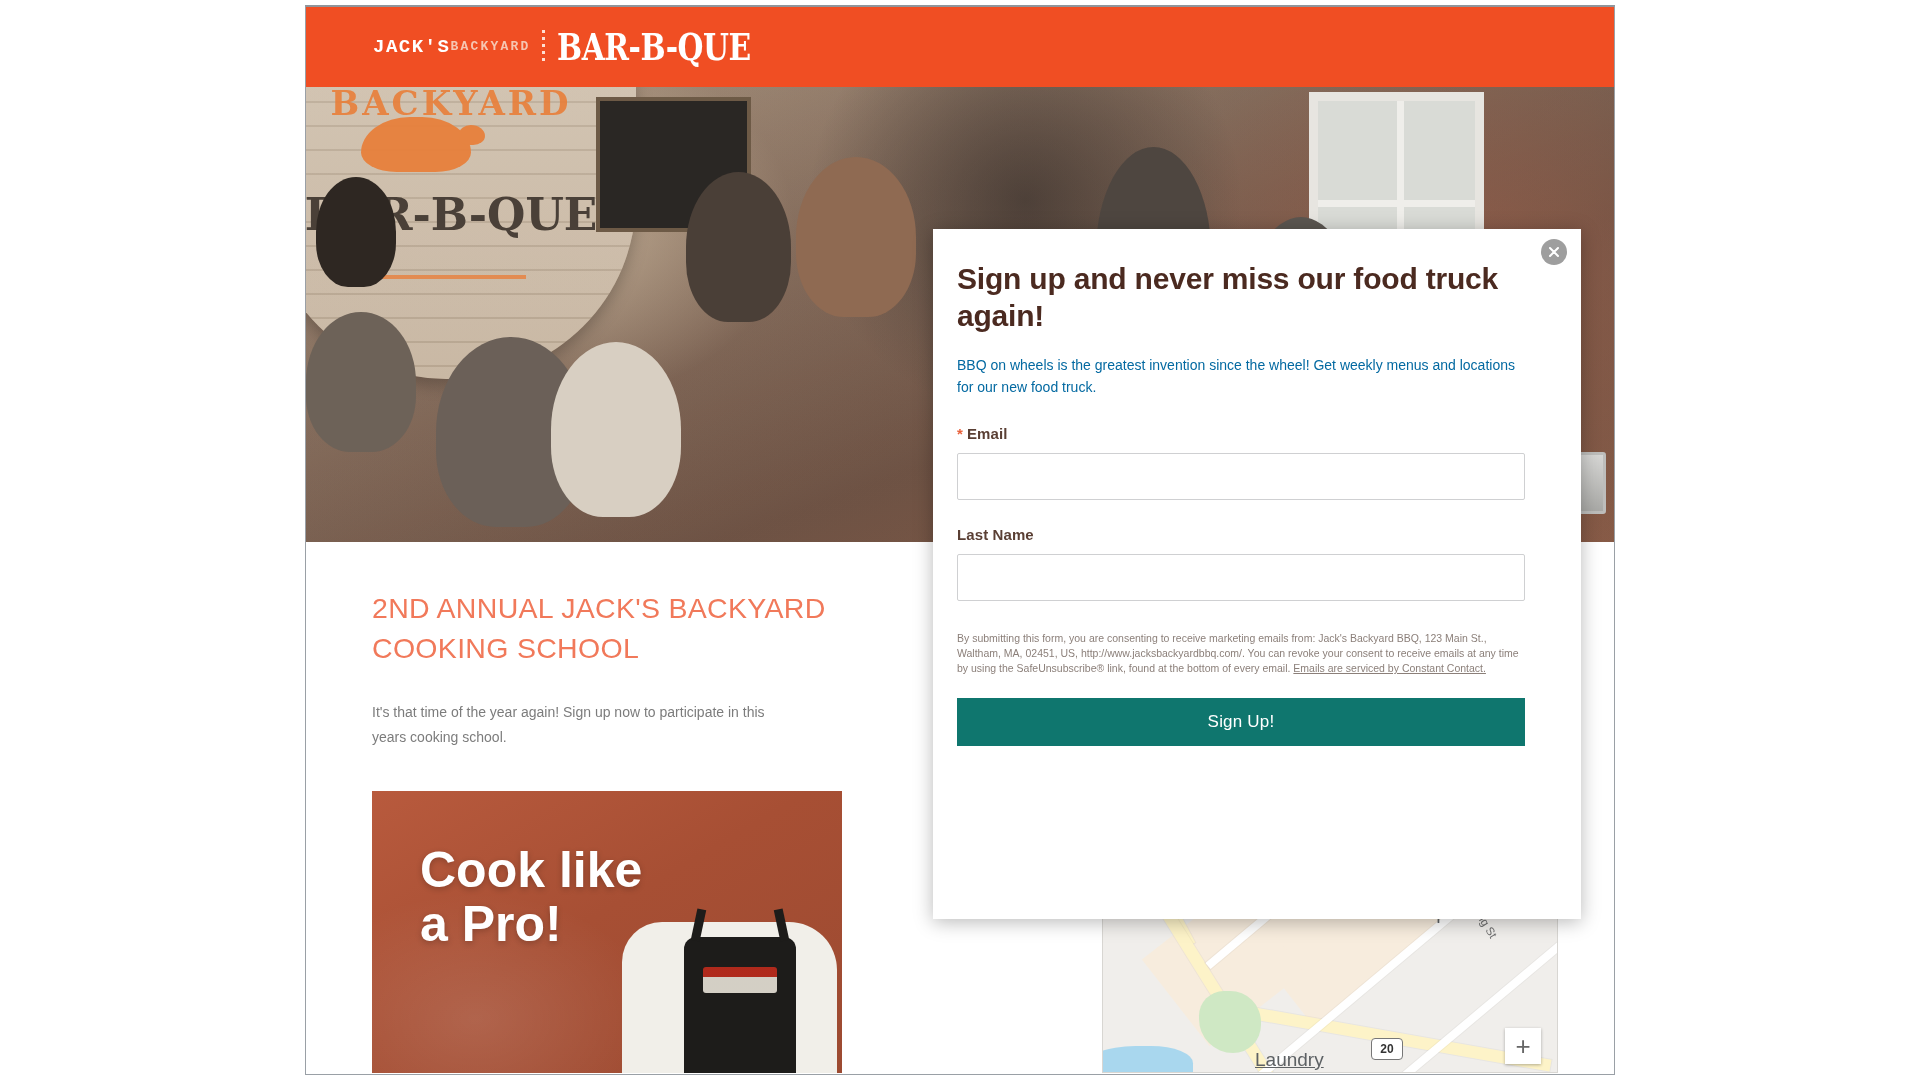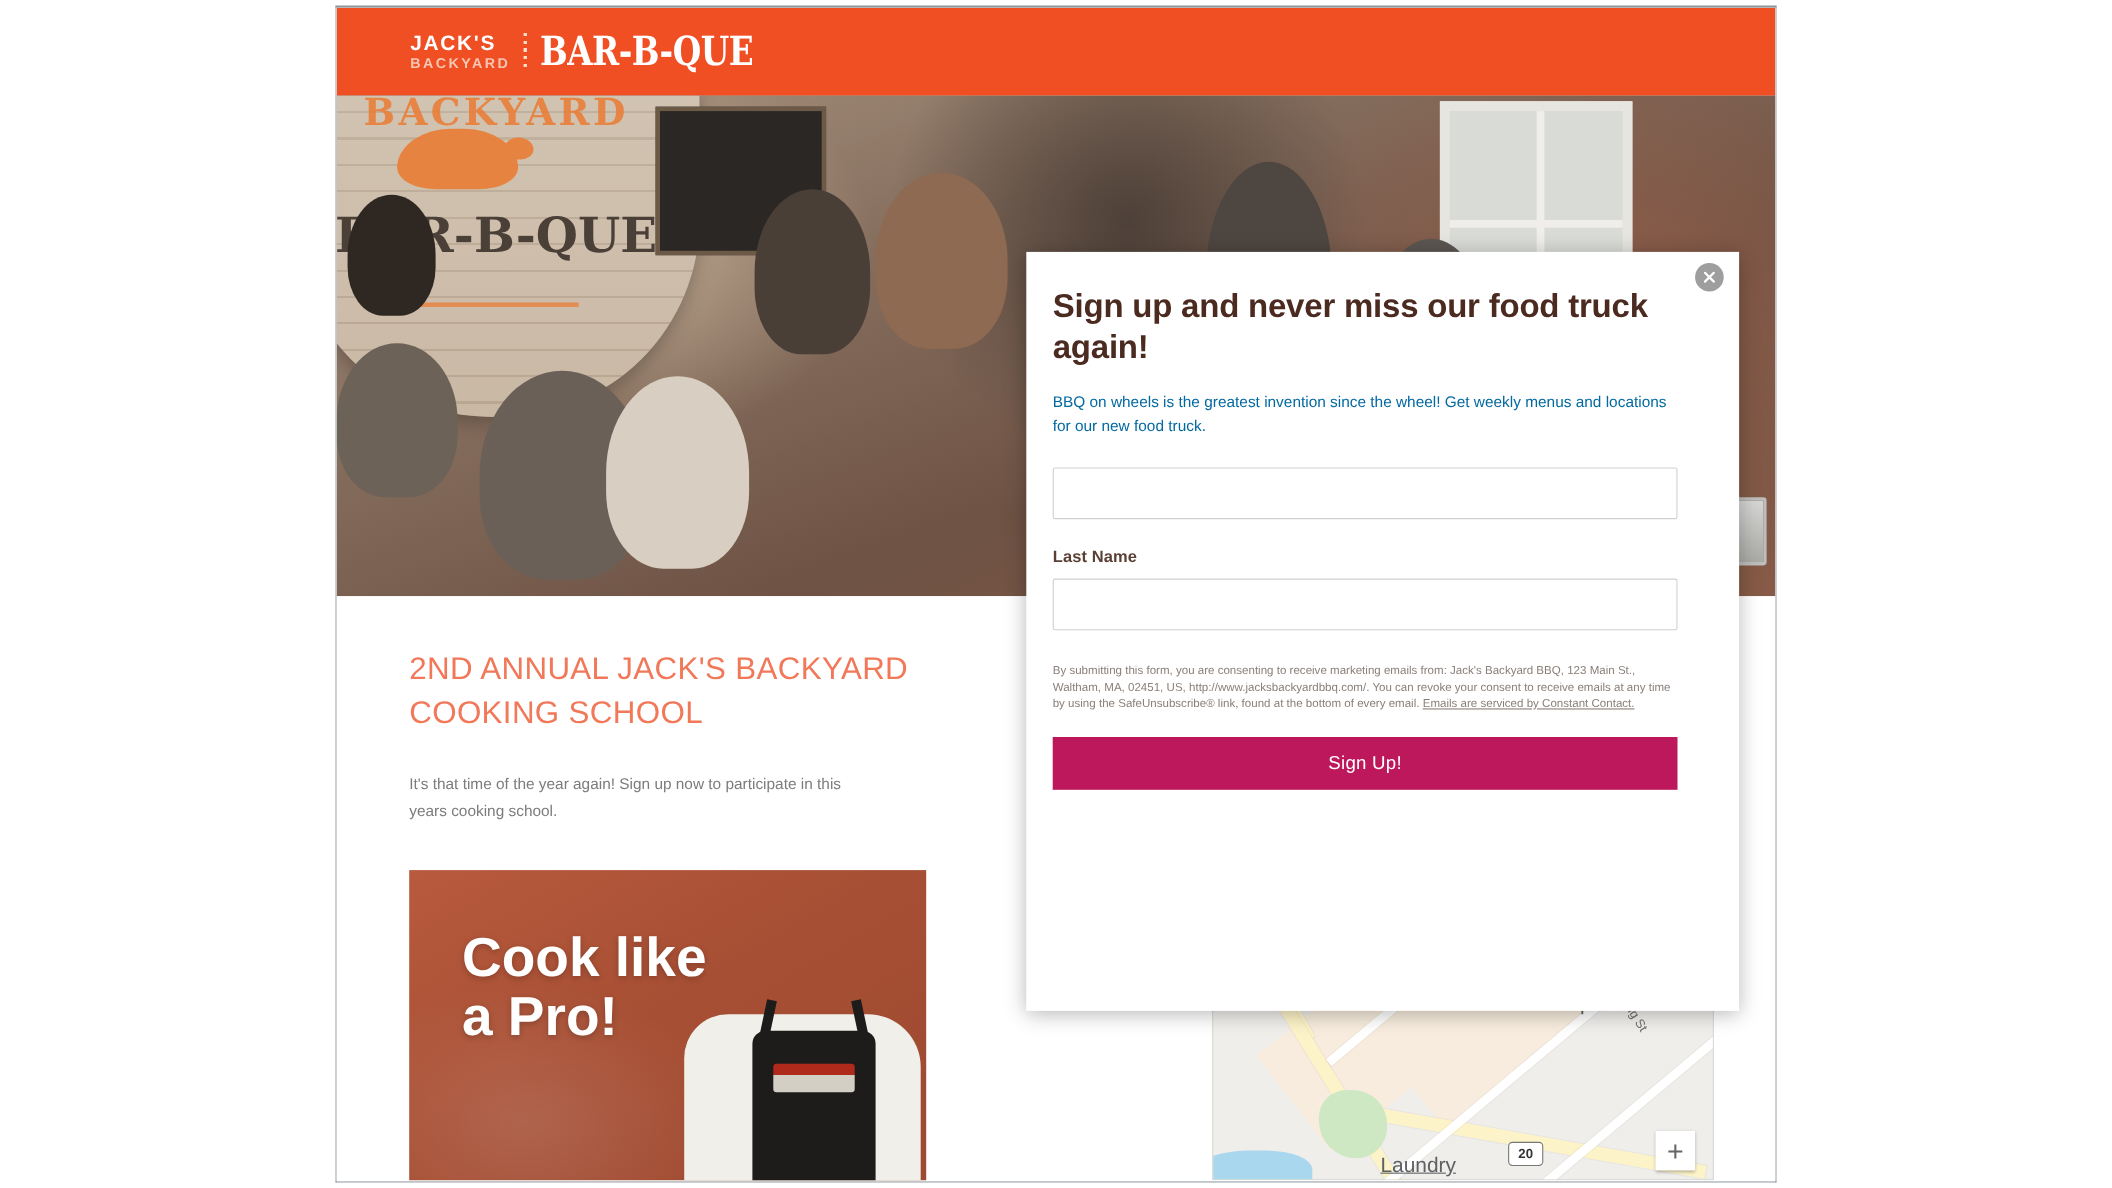--- a/index.html
+++ b/index.html
@@ -43,23 +43,24 @@
     align-items: center;
   }
   .brand {
     position: absolute;
     left: 67px; top: 22px;
     display: flex; align-items: center;
     color: #fff;
     user-select: none;
   }
   .brand-jacks {
-    display: flex; flex-direction: column;
+    display: flex; 
     line-height: 1;
     letter-spacing: 1.2px;
+    font-family: Liberation Mono, monospace;
   }
   .brand-jacks .l1 {
     font-size: 19px; font-weight: 700; color: #ffffff;
     letter-spacing: 1.5px;
   }
   .brand-jacks .l2 {
     font-size: 13px; font-weight: 700; color: #f6c6b2;
     letter-spacing: 2.2px; margin-top: 2px;
   }
   .brand-divider {
@@ -459,21 +460,21 @@
     color: #8b7f79;
   }
   .disclaimer a {
     color: #8b7f79;
     text-decoration: underline;
   }
   .signup-btn {
     display: block;
     margin-top: 22px;
     width: 568px; height: 48px;
-    background: #be185d;
+    background: #0f766e;
     color: #ffffff;
     border: none;
     font-size: 17px;
     font-family: "Liberation Sans", sans-serif;
     cursor: pointer;
     letter-spacing: .2px;
   }
 </style>
 </head>
 <body>
@@ -606,20 +607,23 @@
           <svg width="14" height="14" viewBox="0 0 14 14" aria-hidden="true">
             <path d="M3 3 L11 11 M11 3 L3 11" stroke="#ffffff" stroke-width="2" stroke-linecap="round"></path>
           </svg>
         </div>
 
         <div class="modal-inner">
           <h2 class="modal-title">Sign up and never miss our food truck again!</h2>
           <p class="modal-subtitle">BBQ on wheels is the greatest invention since the wheel! Get weekly menus and locations for our new food truck.</p>
 
           <div class="field">
+            <div class="field-label">
+              <span class="req-star">*</span><span>Email</span>
+            </div>
             <input class="field-input" type="text" placeholder="" style="">
           </div>
 
 
           <div class="field">
             <div class="field-label">Last Name</div>
             <input class="field-input" type="text" placeholder="" style="">
           </div>
 
           <p class="disclaimer"><span>By submitting this form, you are consenting to receive marketing emails from: Jack's Backyard BBQ, 123 Main St., Waltham, MA, 02451, US, http://www.jacksbackyardbbq.com/. You can revoke your consent to receive emails at any time by using the SafeUnsubscribe® link, found at the bottom of every email. </span><a>Emails are serviced by Constant Contact.</a></p>

